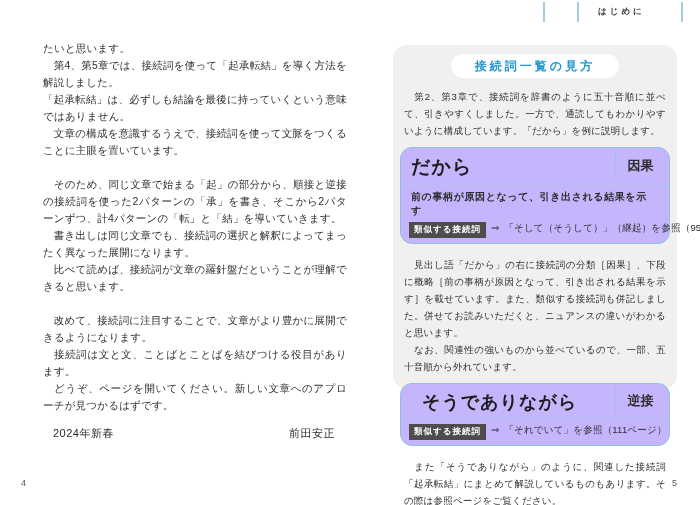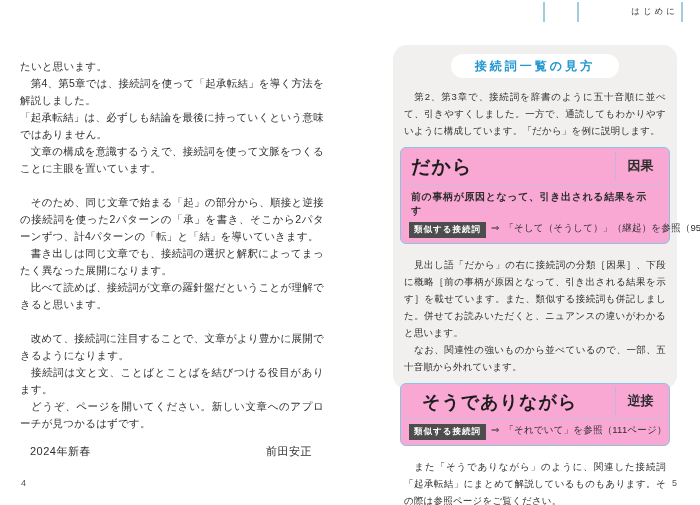--- a/index.html
+++ b/index.html
@@ -17,26 +17,26 @@
   .head-tick {
     position: absolute; top: 2px; width: 2px; height: 20px;
     background: #a3cbdf;
   }
   .tick-1 { left: 543px; }
   .tick-2 { left: 577px; }
   .tick-3 { left: 681px; }
   .running-head {
     position: absolute; top: 6px; left: 598px; width: 80px;
     font-size: 8.5px; letter-spacing: 3px; color: #3a3a3a;
-    text-align: right; font-weight: normal;
+    text-align: left; font-weight: bold;
   }
 
   
   .left-page {
-    position: absolute; left: 20px; top: 40px; width: 304px; margin-top: 18px;
+    position: absolute; left: 43px; top: 40px; width: 304px;
   }
   .left-page .par, .right-text .par {
     font-size: 10.5px; line-height: 17px; letter-spacing: 0.2px;
     text-align: justify; color: #2e2e2e; font-weight: 500;
   }
   .par-gap { height: 17px; }
   .signoff {
     margin-top: 12px; display: flex; justify-content: space-between;
     font-size: 11px; letter-spacing: 0.5px; color: #2e2e2e;
     padding-left: 10px; padding-right: 12px;
@@ -56,22 +56,22 @@
   .panel-title {
     width: 168px; height: 24px; margin: 9px auto 0;
     background: #ffffff; border-radius: 12px;
     display: flex; align-items: center; justify-content: center;
     color: #2196cf; font-size: 12px; font-weight: bold; letter-spacing: 3px;
   }
   .right-text { margin: 10px 11px 0; }
   .right-text .par { font-size: 9.5px; line-height: 17px; }
 
   .entry-box {
-    margin: 8px 7px 0; background: #f9a8d4;
-    border: 1.5px solid #8ac4e2; border-radius: 6px;
+    margin: 8px 7px 0; background: #c4b5fd;
+    border: 1.5px solid #8ac4e2; border-radius: 12px;
     padding: 0 0 5px 0;
   }
   .entry-head-row { display: flex; align-items: stretch; }
   .headword {
     flex: 1; padding: 6px 0 4px 10px;
     font-size: 19px; font-weight: bold; color: #1d1d1d; letter-spacing: 1px;
     font-family: "Liberation Sans", "DejaVu Sans", sans-serif;
   }
   .headword-sm { font-size: 18px; margin-left: 11px; }
   .category-cell {

